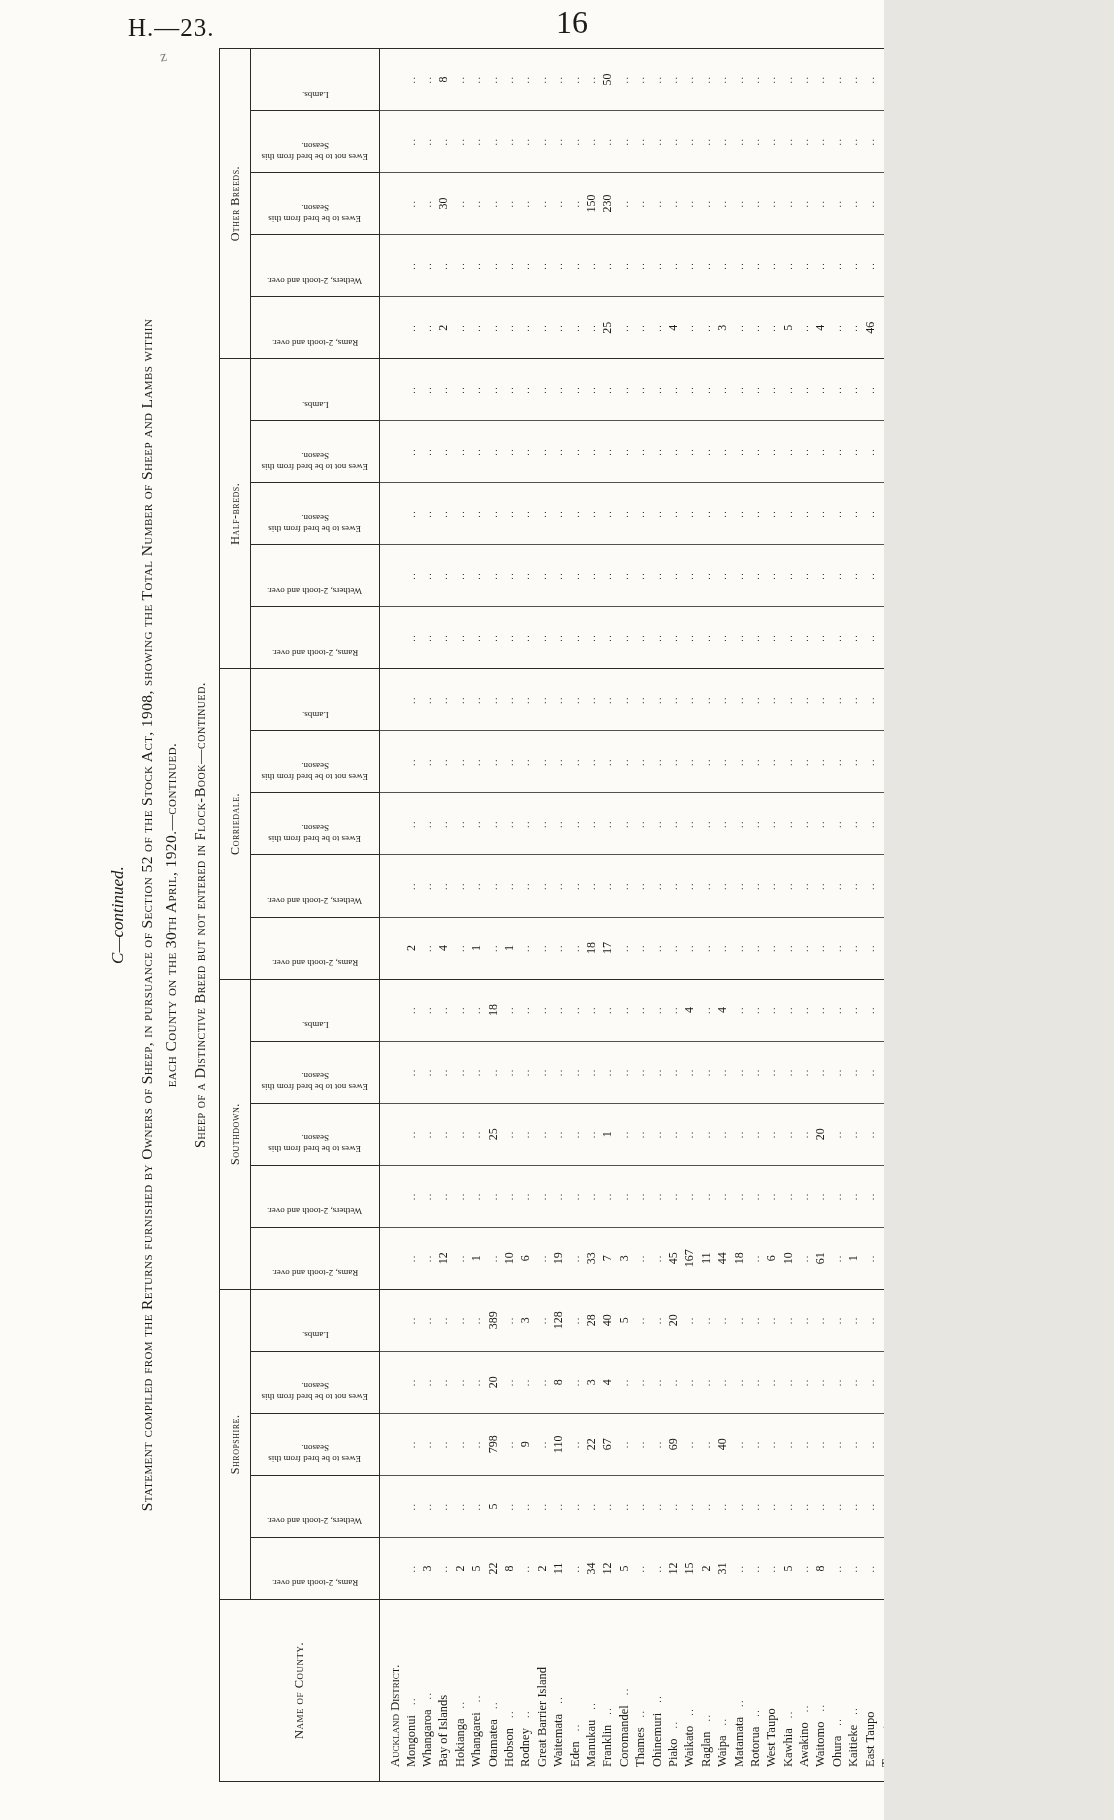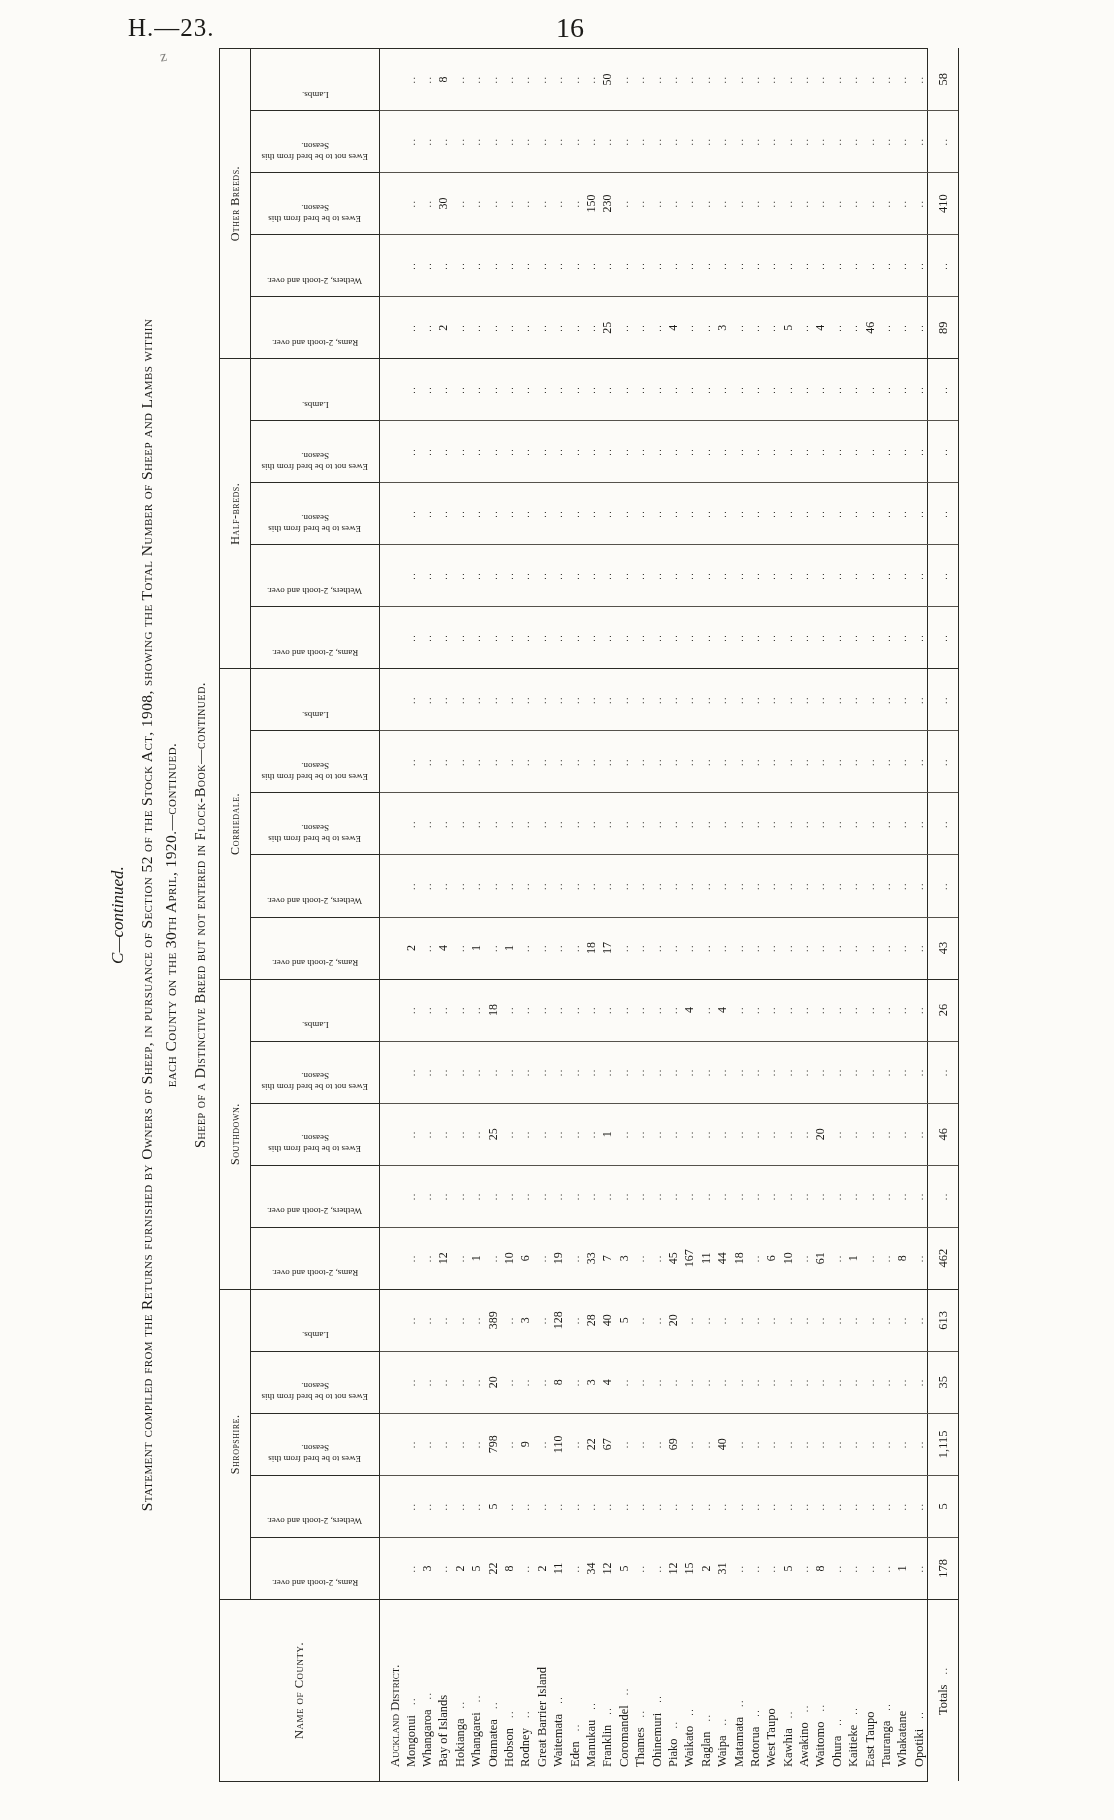--- a/index.html
+++ b/index.html
@@ -1,20 +1,20 @@
 <!DOCTYPE html>
 <html><head>
 <meta charset="utf-8">
 <style>
   html,body{margin:0;padding:0;background:#e8e6e0;}
-  #page{position:relative;width:1114px;height:1820px;background:#fcfbf8;overflow:hidden;
+  #page{position:relative;width:884px;height:1820px;background:#fcfbf8;overflow:hidden;
         font-family:"Liberation Serif","DejaVu Serif",serif;color:#1c1b18;}
   
   #doc-ref{position:absolute;left:128px;top:14px;font-size:25px;letter-spacing:1px;}
-  #page-num{position:absolute;left:556px;top:12px;font-size:28px;}
+  #page-num{position:absolute;left:556px;top:4px;font-size:32px;}
   #pen-mark{position:absolute;left:160px;top:48px;font-size:15px;opacity:.55;transform:rotate(-8deg);}
   
   #rot{position:absolute;left:108px;top:40px;width:1750px;height:980px;
        transform:translateY(1750px) rotate(-90deg);transform-origin:0 0;}
   .cent{text-align:center;}
   #series{font-style:italic;font-size:17px;margin:0 0 10px 0;}
   #title1,#title2{font-variant:small-caps;font-size:15.5px;letter-spacing:.4px;margin:0 0 6px 0;}
   #subtitle{font-variant:small-caps;font-size:14.5px;letter-spacing:.5px;margin:12px 0 10px 0;}
   table{border-collapse:collapse;table-layout:fixed;width:1734px;margin:0 auto;}
   col.name-col{width:182px;}

